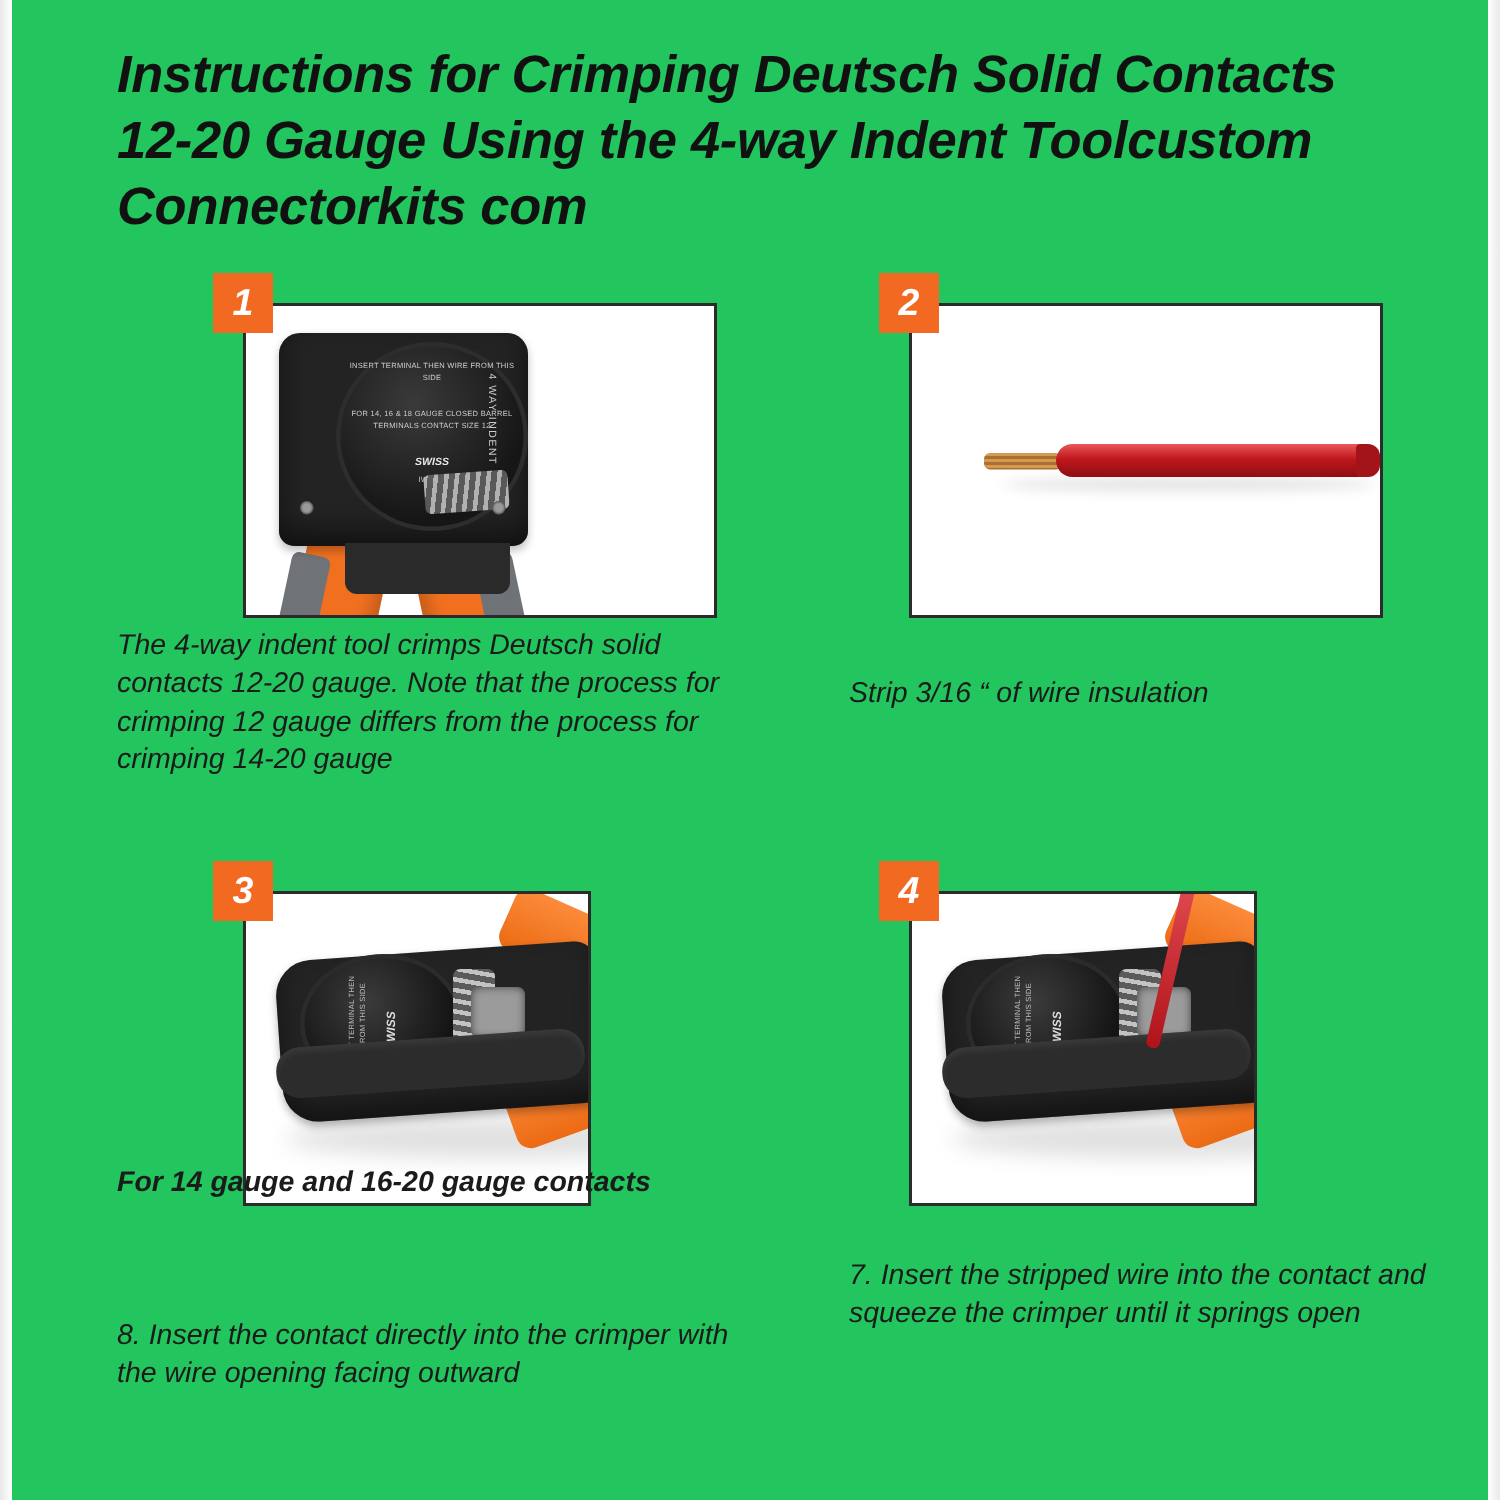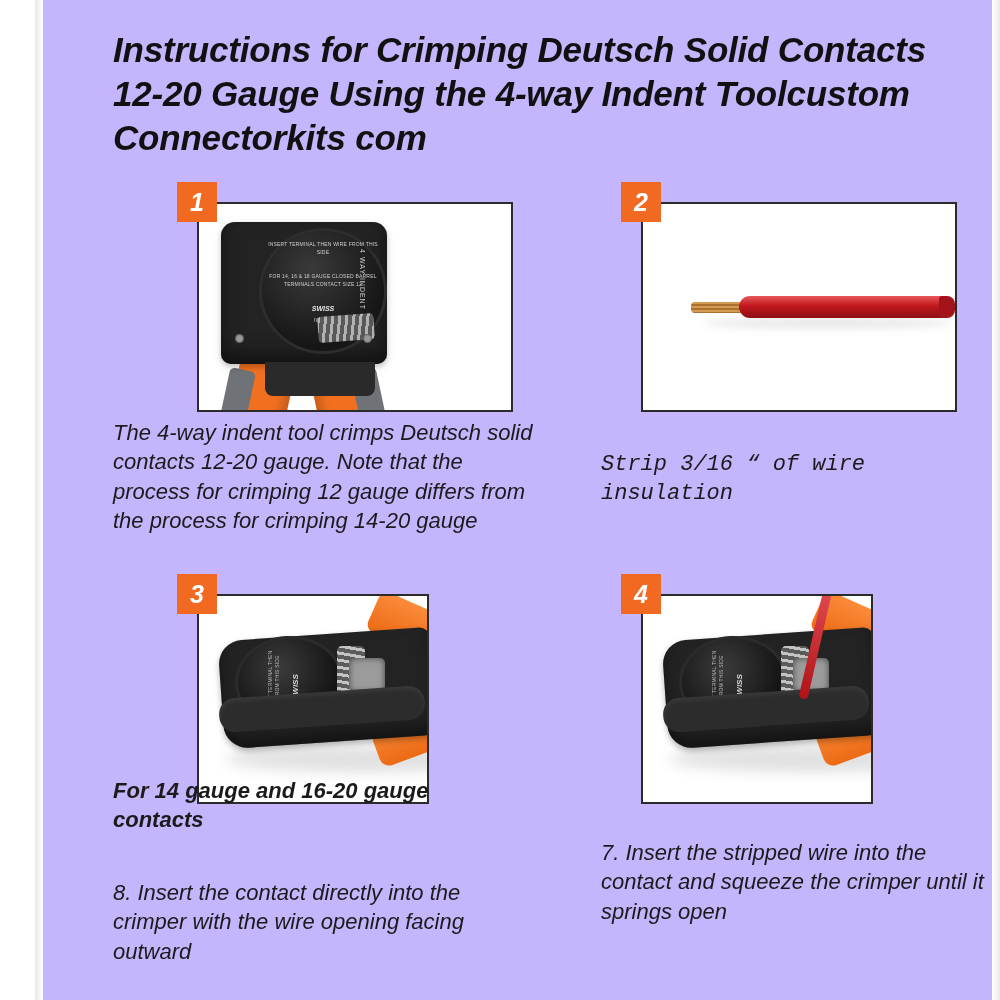--- a/index.html
+++ b/index.html
@@ -11,22 +11,21 @@
     height: 1000px;
     background: #ffffff;
     font-family: "Liberation Sans", sans-serif;
     color: #1a1a1a;
     overflow: hidden;
     position: relative;
   }
   .page {
     position: absolute;
     inset: 0;
-    background: #c4b5fd;
-    margin-left: 35px;
+    background: #22c55e;
   }
   .edge-left {
     position: absolute;
     left: 0; top: 0; bottom: 0;
     width: 8px;
     background: linear-gradient(to right, #e9e9e9, #ffffff);
   }
   .edge-right {
     position: absolute;
     right: 0; top: 0; bottom: 0;
@@ -67,21 +66,21 @@
     z-index: 5;
   }
   .framebox {
     position: absolute;
     border: 2px solid #2b2b2b;
     background: #ffffff;
     overflow: hidden;
   }
   .caption {
     position: absolute;
-    font-size: 22px;
+    font-size: 19px;
     line-height: 1.33;
     font-style: italic;
     color: #1b1b1b;
   }
   .caption.bold {
     font-weight: 700;
   }
 
   
   .photo {
@@ -347,21 +346,21 @@
   <div class="step" style="left:0;top:0;">
     <div class="badge" style="left:586px;top:182px;">2</div>
     <div class="framebox" style="left:606px;top:202px;width:312px;height:206px;">
       <div class="photo">
         <div class="s2-shadow"></div>
         <div class="s2-copper"></div>
         <div class="s2-jacket"></div>
         <div class="s2-jacket-end"></div>
       </div>
     </div>
-    <div class="caption" style="left:566px;top:450px;width:400px;font-family:Liberation Mono, monospace;">Strip 3/16 “ of wire insulation</div>
+    <div class="caption" style="left:566px;top:450px;width:400px;">Strip 3/16 “ of wire insulation</div>
   </div>
 
   <div class="step" style="left:0;top:0;">
     <div class="badge" style="left:142px;top:574px;">3</div>
     <div class="framebox" style="left:162px;top:594px;width:228px;height:206px;">
       <div class="photo">
         <div class="t-shadow"></div>
 
         <div class="t-handle-orange"></div>
         <div class="t-handle-orange2"></div>

